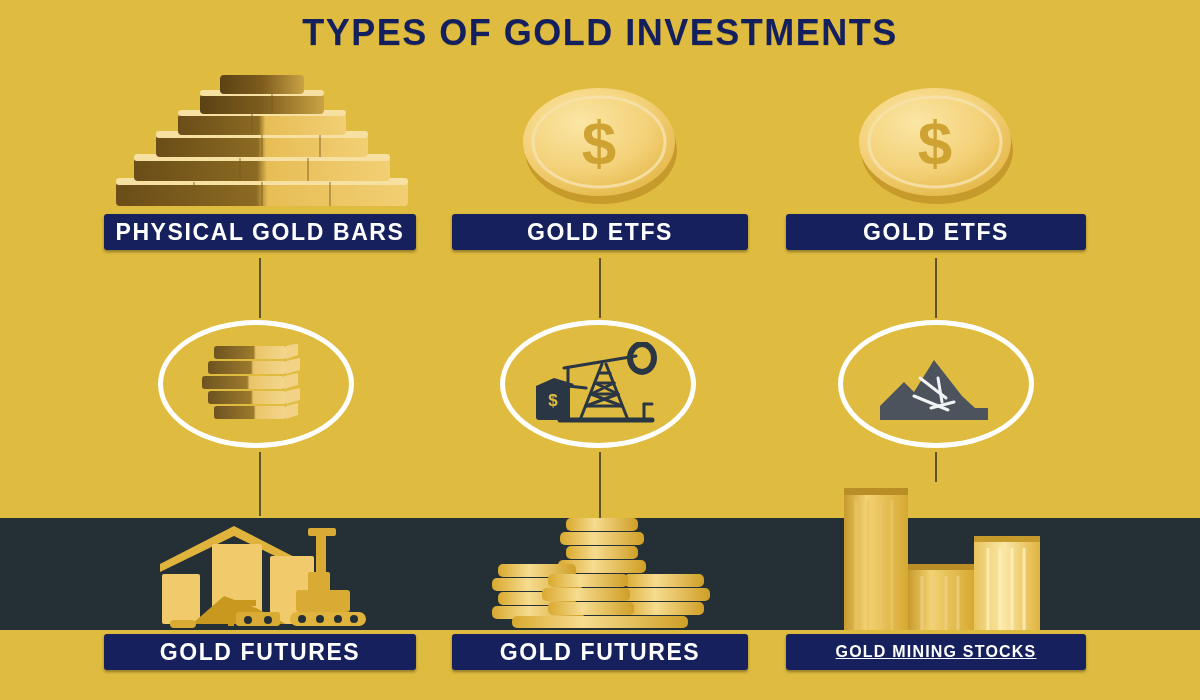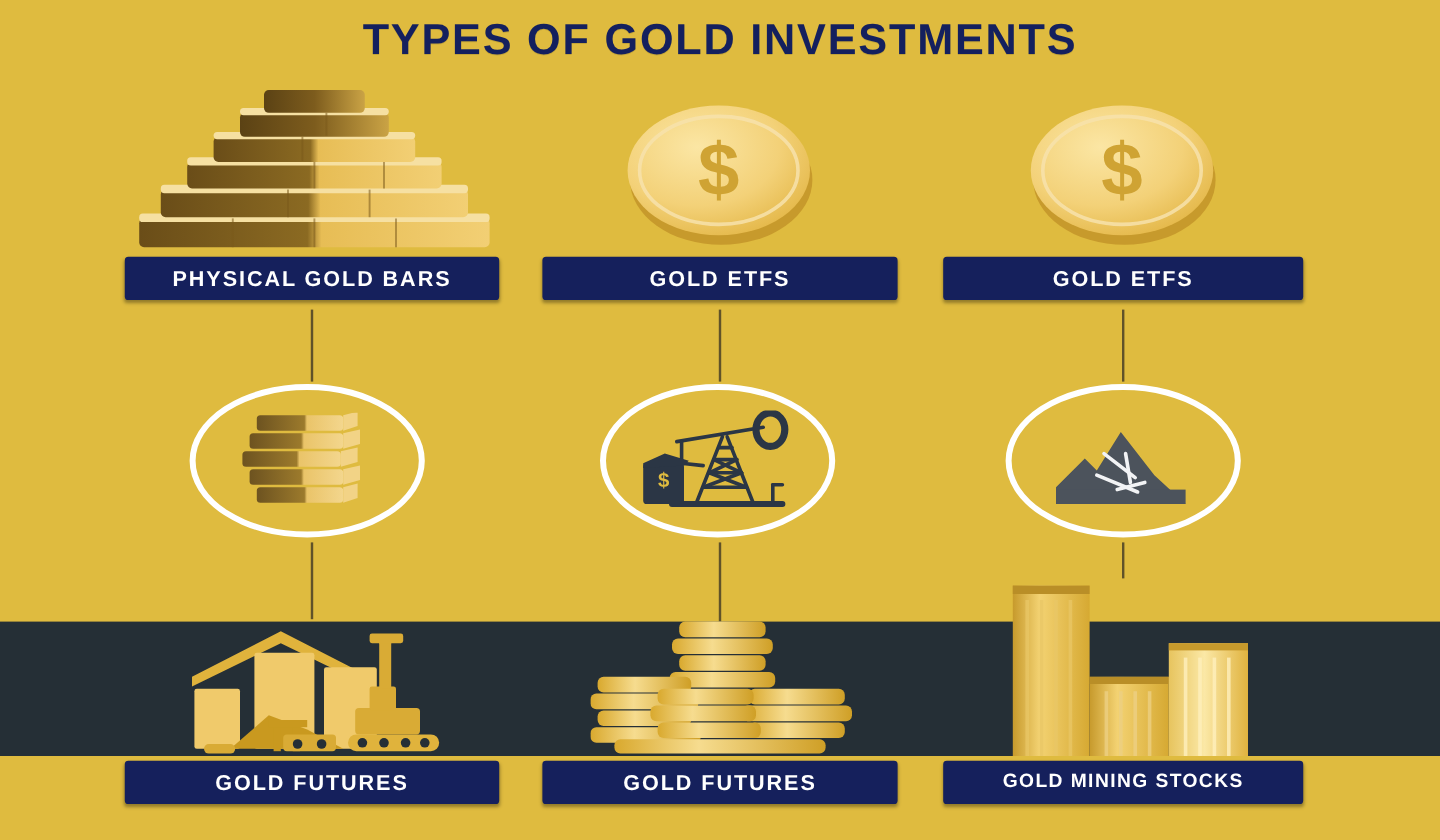--- a/index.html
+++ b/index.html
@@ -22,21 +22,21 @@
     font-family:"Liberation Sans", sans-serif;
     text-shadow:0 1px 0 rgba(0,0,0,.12);
   }
 
   
   .badge{
     position:absolute;height:36px;
     background:#15205c;border-radius:3px;
     display:flex;align-items:center;justify-content:center;
     color:#fff;font-weight:700;letter-spacing:1.6px;
-    font-size:18px;
+    font-size:23px;
     box-shadow:0 2px 3px rgba(0,0,0,.35);
     white-space:nowrap;
   }
   #badge-physical-gold-bars{left:104px;top:214px;width:312px;}
   #badge-gold-etfs-1{left:452px;top:214px;width:296px;}
   #badge-gold-etfs-2{left:786px;top:214px;width:300px;}
   #badge-gold-futures-1{left:104px;top:634px;width:312px;}
   #badge-gold-futures-2{left:452px;top:634px;width:296px;}
   #badge-gold-mining-stocks{left:786px;top:634px;width:300px;font-size:16px;letter-spacing:1.2px;}
 
@@ -359,15 +359,15 @@
         <rect x="56" y="62" width="80" height="13" rx="5" fill="url(#coinRow)"></rect>
         <rect x="50" y="76" width="88" height="13" rx="5" fill="url(#coinRow)"></rect>
         <rect x="56" y="90" width="86" height="13" rx="5" fill="url(#coinRow)"></rect>
         <rect x="20" y="104" width="176" height="12" rx="5" fill="url(#coinRow)"></rect>
       </g>
     </svg>
   </div>
 
   <div class="badge" id="badge-gold-futures-1" style="z-index:6;">GOLD FUTURES</div>
   <div class="badge" id="badge-gold-futures-2" style="z-index:6;">GOLD FUTURES</div>
-  <div class="badge" id="badge-gold-mining-stocks" style="z-index:6;">GOLD MINING STOCKS</div>
+  <div class="badge" id="badge-gold-mining-stocks" style="z-index:6;text-decoration:underline;">GOLD MINING STOCKS</div>
 
 </div>
 
 </body></html>

